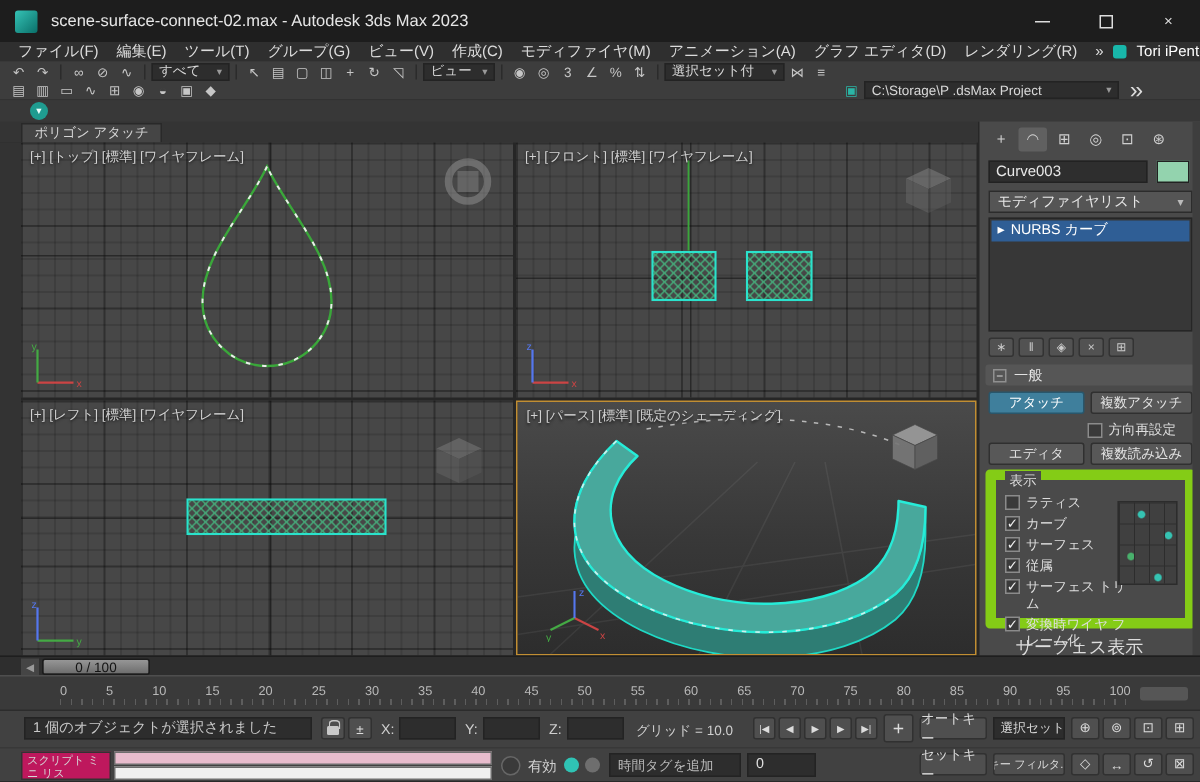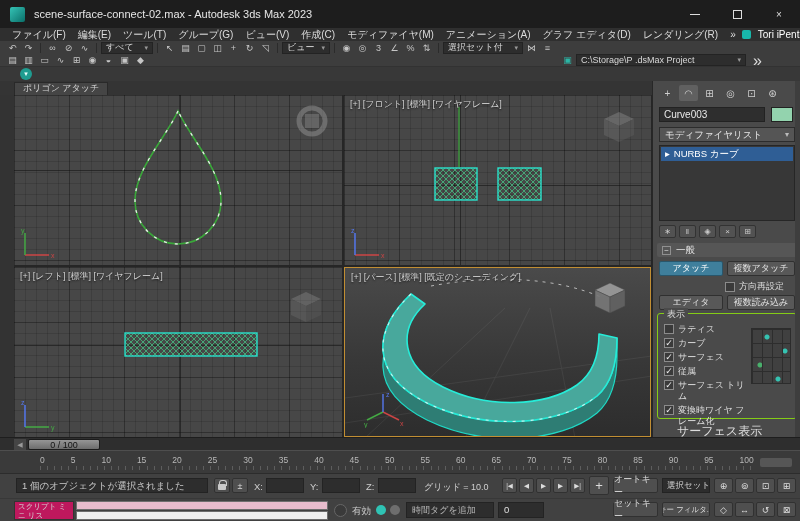--- a/index.html
+++ b/index.html
@@ -70,21 +70,21 @@
 .stacktools{position:absolute;left:6px;top:144px;width:136px;display:flex;gap:3px}
 .sbtn{width:17px;height:13px;background:#525252;border:1px solid #333;display:flex;align-items:center;justify-content:center;font-size:8px;color:#ccc;border-radius:2px}
 .rollout{position:absolute;left:4px;top:162px;width:140px;height:14px;background:#565656;border-radius:2px;display:flex;align-items:center;font-size:9.5px;color:#e2e2e2;padding:0 5px;gap:5px}
 .pm{width:9px;height:9px;border:1px solid #909090;font-size:8px;line-height:7px;text-align:center;color:#ddd}
 .pbtn{position:absolute;height:15px;background:#585858;border:1px solid #303030;border-radius:2px;color:#e4e4e4;font-size:9px;display:flex;align-items:center;justify-content:center;white-space:nowrap;overflow:hidden}
 .pbtn.hl{background:#3f7f9c;border-color:#29566b;color:#fff}
 .cbrow{display:flex;align-items:flex-start;gap:4px;margin-bottom:3px}
 .cb{width:10px;height:10px;background:#3a3a3a;border:1px solid #8b8b8b;flex:0 0 auto}
 .cb.on::after{content:"✓";display:block;font-size:9px;line-height:9px;color:#eee;text-align:center}
 .cblabel{font-size:9px;color:#dedede;line-height:11px}
-.groupbox{position:absolute;left:4px;top:232px;width:140px;height:106px;border:1px solid #84cc16;border-radius:3px}
+.groupbox{position:absolute;left:4px;top:232px;width:140px;height:106px;border:7px solid #84cc16;border-radius:3px}
 .legend{position:absolute;left:6px;top:-6px;background:#4a4a4a;padding:0 3px;font-size:9px;color:#ddd}
 .checkcol{position:absolute;left:6px;top:10px;width:88px}
 .toolgrid{position:absolute;right:5px;top:14px;width:40px;height:56px;border:1px solid #2c2c2c;background-color:#404040;background-image:linear-gradient(#2d2d2d 1px,transparent 1px),linear-gradient(90deg,#2d2d2d 1px,transparent 1px),radial-gradient(circle at 15px 8px,#35c3b2 2px,transparent 3px),radial-gradient(circle at 33px 22px,#35c3b2 2px,transparent 3px),radial-gradient(circle at 8px 36px,#49b06c 2px,transparent 3px),radial-gradient(circle at 26px 50px,#35c3b2 2px,transparent 3px);background-size:10px 14px,10px 14px,100% 100%,100% 100%,100% 100%,100% 100%}
 .surflabel{position:absolute;left:24px;top:342px;font-size:12px;color:#ddd}
 .pscroll{position:absolute;right:0;top:0;width:5px;height:356px;background:#3e3e3e}
 
 .slider-row{position:absolute;left:0;top:437px;width:800px;height:13px;background:#2e2e2e;border-top:1px solid #1e1e1e}
 .sl-prev{position:absolute;left:14px;top:1px;width:12px;height:11px;background:#454545;color:#999;font-size:7px;display:flex;align-items:center;justify-content:center}
 .sl-handle{position:absolute;left:28px;top:1px;width:72px;height:11px;background:linear-gradient(#969696,#6d6d6d);border:1px solid #1c1c1c;border-radius:2px;color:#141414;font-size:9px;display:flex;align-items:center;justify-content:center}
 .ruler{position:absolute;left:0;top:450px;width:800px;height:24px;background:#3a3a3a;border-top:1px solid #4e4e4e;border-bottom:1px solid #2c2c2c}
@@ -217,20 +217,21 @@
     <span class="ribexp"></span>
   </div>
   <div class="subrow">
     <span class="subtab">ポリゴン アタッチ</span>
   </div>
 
   <div class="ws">
     <div class="dockstrip"></div>
 
     <div class="vp vp-top">
+      <span class="vplabel">[+] [トップ] [標準] [ワイヤフレーム]</span>
       <div class="axv" style="left:166px"></div>
       <div class="axh" style="top:75px"></div>
       <svg class="geo" width="328" height="170">
         <path d="M164,16 C151,44 121,74 121,106 A43,43 0 1 0 207,106 C207,74 177,44 164,16 Z" fill="none" stroke="#3aa73a" stroke-width="1.6"></path>
         <path d="M164,16 C151,44 121,74 121,106 A43,43 0 1 0 207,106 C207,74 177,44 164,16 Z" fill="none" stroke="#ececec" stroke-width="1.3" stroke-dasharray="3 8"></path>
       </svg>
       <svg class="ring" width="36" height="36">
         <circle cx="18" cy="18" r="13" fill="none" stroke="#a8a8a8" stroke-width="5" opacity="0.4"></circle>
         <rect x="11" y="11" width="14" height="14" fill="#a8a8a8" opacity="0.3"></rect>
       </svg>

